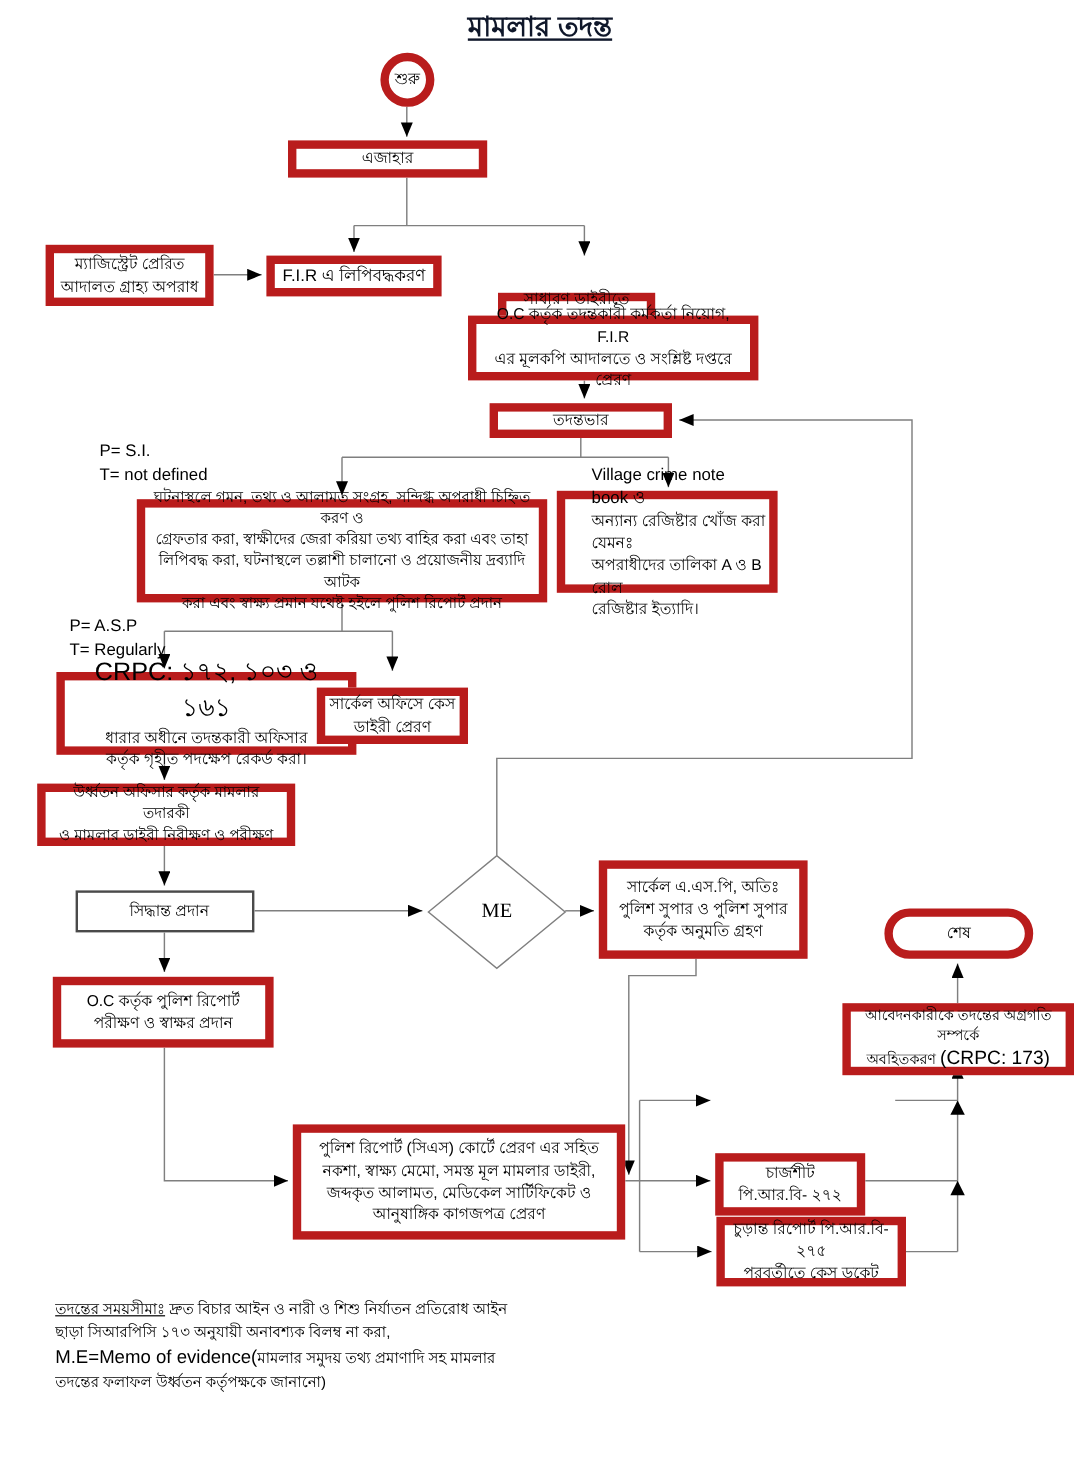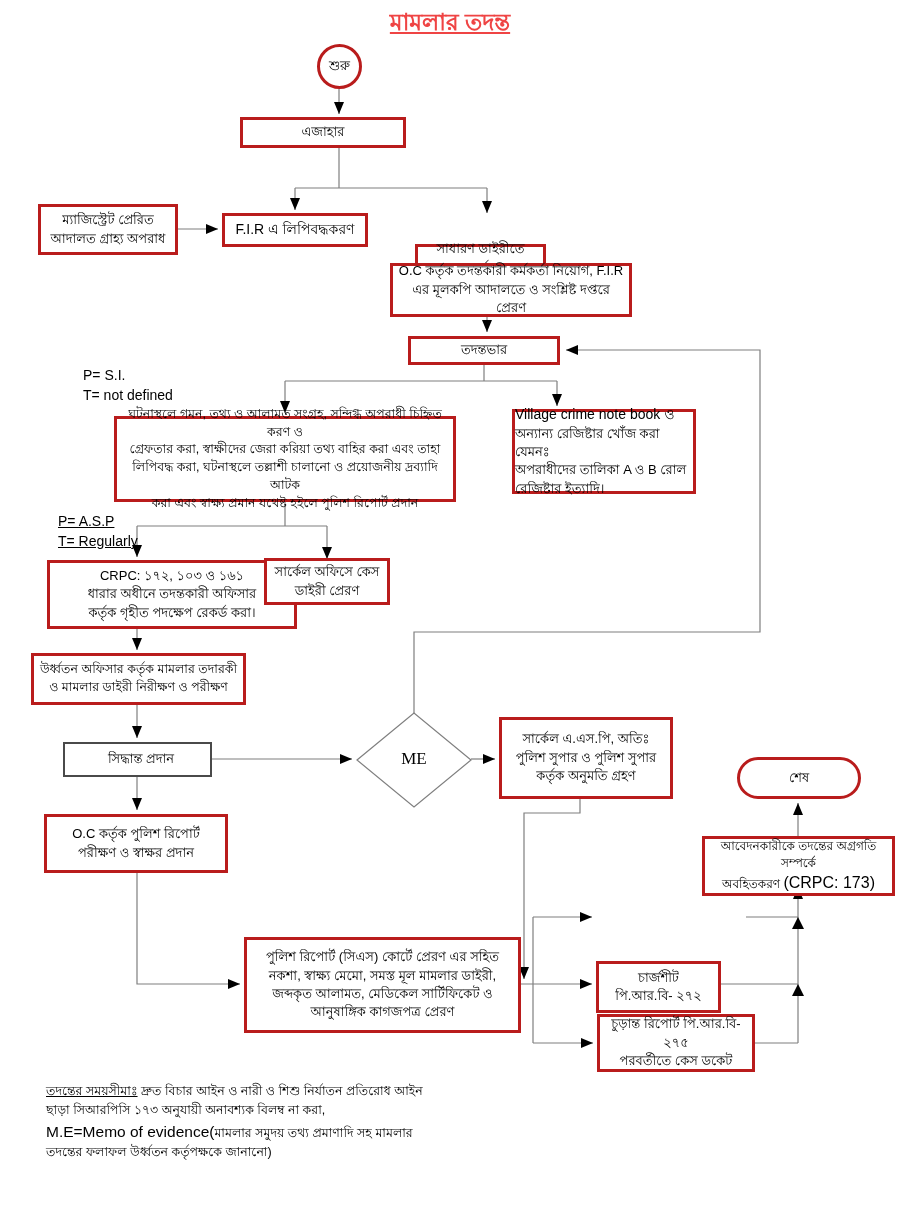--- a/index.html
+++ b/index.html
@@ -2,44 +2,44 @@
 <html><head>
 <meta charset="utf-8">
 <style>
   html,body{margin:0;padding:0;background:#fff;}
   #page{position:relative;width:900px;height:1222px;background:#fff;overflow:hidden;
         font-family:"Liberation Sans","DejaVu Sans",sans-serif;color:#000;}
   #title{position:absolute;top:4px;left:0;width:900px;text-align:center;
          font-size:23px;font-weight:bold;}
   #title span{text-decoration:underline;}
   #wires{position:absolute;left:0;top:0;z-index:1;}
-  .node{position:absolute;z-index:2;background:#fff;border:3px solid #b91c1c;
+  .node{position:absolute;z-index:2;background:#fff;border:7px solid #b91c1c;
         display:flex;flex-direction:column;justify-content:center;align-items:center;
         text-align:center;font-size:13px;line-height:1.42;box-sizing:border-box;padding:2px 3px;}
   .circle{border-radius:50%;}
   .plain{position:absolute;z-index:2;background:transparent;border:none;text-align:left;
          font-size:14px;line-height:1.4;}
   .latin{font-family:"Liberation Sans",sans-serif;}
   .big-latin{font-size:16px;}
   .me-label{position:absolute;z-index:2;text-align:center;
             font-family:"Liberation Serif","DejaVu Serif",serif;font-size:17px;}
   .thick{border-width:2px;border-color:#4a4a4a;padding-left:10px;}
   #footnote{position:absolute;left:14px;top:1082px;width:420px;z-index:2;
             font-size:12.5px;line-height:1.5;text-align:left;margin-left:32px;}
   #footnote .u{text-decoration:underline;}
   #footnote .me-def{font-size:15.5px;}
   .fs14{font-size:14px;}
-  .fs15{font-size:13px;}
+  .fs15{font-size:21px;}
 </style>
 </head>
 <body>
 
 <div id="page">
 
-  <div id="title" style="color:#ef4444;">
+  <div id="title" style="color:#0f172a;">
     <span>মামলার তদন্ত</span>
   </div>
 
   <svg id="wires" width="900" height="1222" viewBox="0 0 900 1222">
     <defs>
       <marker id="arr" markerUnits="userSpaceOnUse" markerWidth="13" markerHeight="11" refX="12" refY="5" orient="auto">
         <path d="M0,0 L12,5 L0,10 Z" fill="#000"></path>
       </marker>
     </defs>
     <g fill="none" stroke="#7f7f7f" stroke-width="1.2">
@@ -134,39 +134,39 @@
     <div>T= not defined</div>
   </div>
 
   <div class="node" style="left:114px;top:416px;width:342px;height:86px;font-size:12.5px;">
     <div>ঘটনাস্থলে গমন, তথ্য ও আলামত সংগ্রহ, সন্দিগ্ধ অপরাধী চিহ্নিত করণ ও</div>
     <div>গ্রেফতার করা, স্বাক্ষীদের জেরা করিয়া তথ্য বাহির করা এবং তাহা</div>
     <div>লিপিবদ্ধ করা, ঘটনাস্থলে তল্লাশী চালানো ও প্রয়োজনীয় দ্রব্যাদি আটক</div>
     <div>করা এবং স্বাক্ষ্য প্রমান যথেষ্ট হইলে পুলিশ রিপোর্ট প্রদান</div>
   </div>
 
-  <div class="node" style="left:464px;top:409px;width:184px;height:85px;align-items:flex-start;text-align:left;padding-left:0;margin-left:48px;">
+  <div class="node" style="left:464px;top:409px;width:184px;height:85px;align-items:flex-start;text-align:left;padding-left:22px;">
     <div class="fs14">Village crime note book ও</div>
     <div>অন্যান্য রেজিষ্টার খোঁজ করা যেমনঃ</div>
     <div>অপরাধীদের তালিকা A ও B রোল</div>
     <div>রেজিষ্টার ইত্যাদি।</div>
   </div>
 
-  <div class="plain" style="left:58px;top:512px;text-decoration:underline;">
+  <div class="plain" style="left:58px;top:512px;">
     <div>P= A.S.P</div>
     <div>T= Regularly</div>
   </div>
 
   <div class="node" style="left:47px;top:560px;width:250px;height:69px;">
     <div class="fs15">CRPC: ১৭২, ১০৩ ও ১৬১</div>
     <div>ধারার অধীনে তদন্তকারী অফিসার</div>
     <div>কর্তৃক গৃহীত পদক্ষেপ রেকর্ড করা।</div>
   </div>
 
-  <div class="node" style="left:264px;top:558px;width:126px;height:47px;">
+  <div class="node" style="left:264px;top:573px;width:126px;height:47px;">
     <div>সার্কেল অফিসে কেস</div>
     <div>ডাইরী প্রেরণ</div>
   </div>
 
   <div class="node" style="left:31px;top:653px;width:215px;height:52px;font-size:12.5px;">
     <div>উর্ধ্বতন অফিসার কর্তৃক মামলার তদারকী</div>
     <div>ও মামলার ডাইরী নিরীক্ষণ ও পরীক্ষণ</div>
   </div>
 
   <div class="node thick" style="left:63px;top:742px;width:149px;height:35px;">

